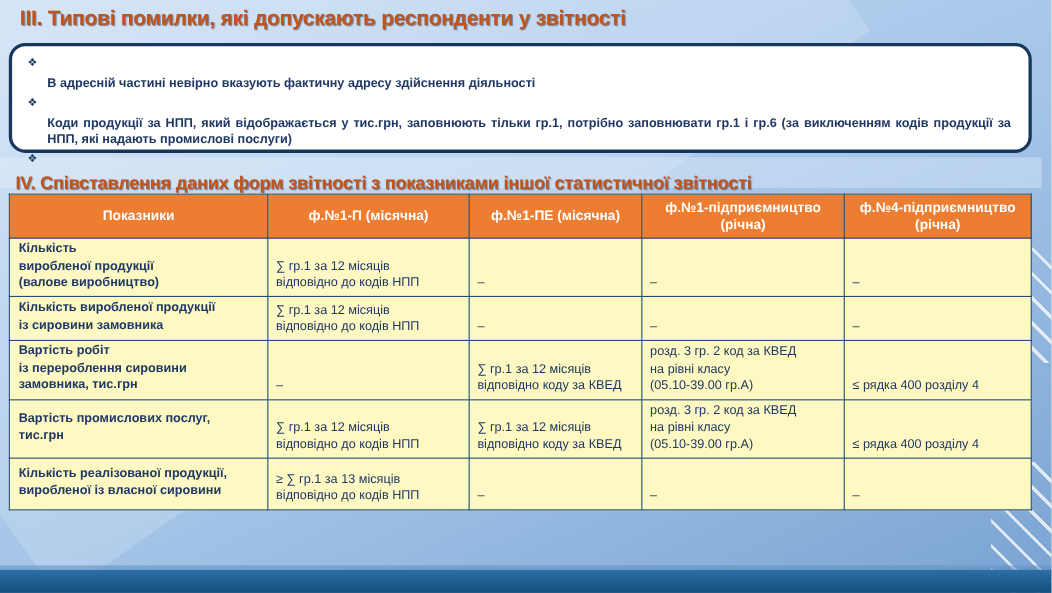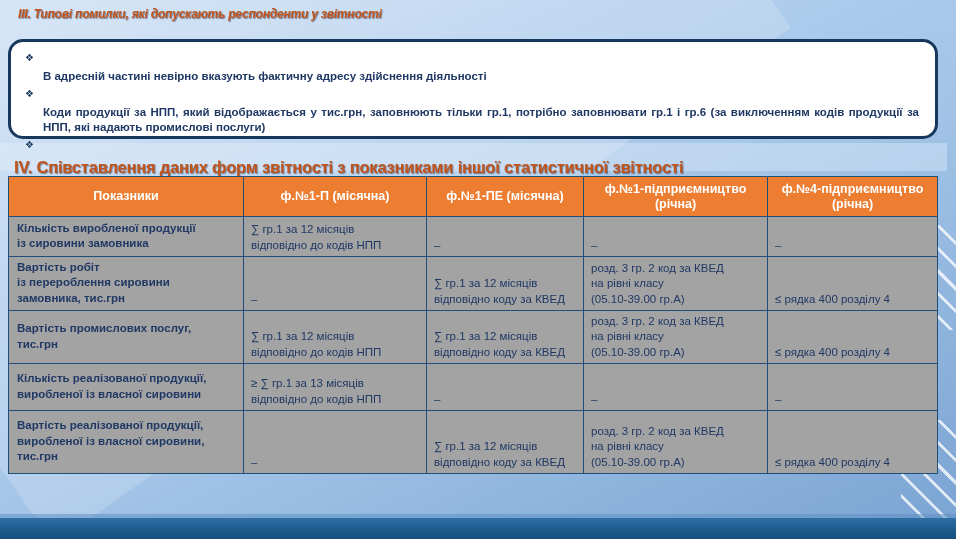--- a/index.html
+++ b/index.html
@@ -34,21 +34,21 @@
     background:#5d90c2; opacity:.55;
   }
 
   .heading {
     position:absolute; left:18px;
     color:#C0541B; font-weight:bold;
     text-shadow:1px 1px 1px rgba(45,45,70,0.55);
     letter-spacing:-0.2px;
     white-space:nowrap;
   }
-  #heading-3 { top:7px; font-size:12px;font-style:italic; }
+  #heading-3 { top:7px; font-size:19px; }
   #heading-4 { top:158px; left:14px; font-size:16.5px; }
   .heading-band {
     position:absolute; left:0; top:143px; width:947px; height:28px;
     background:rgba(235,244,252,0.35);
   }
 
   .mistakes-box {
     position:absolute; left:8px; top:39px; width:930px; height:100px;
     background:#ffffff; border:3px solid #17375D; border-radius:15px;
     padding:7px 16px 6px 14px;
@@ -56,21 +56,21 @@
   .bullet-row { display:flex; gap:9px; margin-bottom:1px; }
   .bullet-marker { color:#17375D; font-size:10px; line-height:15px; flex:0 0 auto; padding-top:1px; }
   .bullet-text {
     color:#1F3864; font-weight:bold; font-size:11.5px; line-height:15px;margin-top:20px;
   }
   .bullet-text.justify { text-align:justify; }
 
   table.cmp {
     position:absolute; left:8px; top:176px; width:929px;
     border-collapse:collapse; table-layout:fixed;
-    background:#a3a3a3;
+    background:#fef9c3;
   }
   table.cmp col.c0 { width:235px; }
   table.cmp col.c1 { width:183px; }
   table.cmp col.c2 { width:157px; }
   table.cmp col.c3 { width:184px; }
   table.cmp col.c4 { width:170px; }
   table.cmp th, table.cmp td { border:1.5px solid #1F4E79; }
   table.cmp th {
     background:#ED7D31; color:#ffffff; font-weight:bold; font-size:12.5px;
     text-align:center; vertical-align:middle; height:40px; line-height:1.2;
@@ -130,20 +130,30 @@
       <th>Показники</th>
       <th>ф.№1-П (місячна)</th>
       <th>ф.№1-ПЕ (місячна)</th>
       <th>ф.№1-підприємництво
 (річна)</th>
       <th>ф.№4-підприємництво
 (річна)</th>
     </tr>
   </thead>
   <tbody>
+    <tr class="r0">
+      <td class="rowlabel">Кількість
+виробленої продукції
+(валове виробництво)</td>
+      <td>∑ гр.1 за 12 місяців
+відповідно до кодів НПП</td>
+      <td>–</td>
+      <td>–</td>
+      <td>–</td>
+    </tr>
     <tr class="r1">
       <td class="rowlabel">Кількість виробленої продукції
 із сировини замовника</td>
       <td>∑ гр.1 за 12 місяців
 відповідно до кодів НПП</td>
       <td>–</td>
       <td>–</td>
       <td>–</td>
     </tr>
     <tr class="r2">
@@ -172,26 +182,14 @@
     </tr>
     <tr class="r4">
       <td class="rowlabel">Кількість реалізованої продукції,
 виробленої із власної сировини</td>
       <td>≥  ∑ гр.1 за 13 місяців
 відповідно до кодів НПП</td>
       <td>–</td>
       <td>–</td>
       <td>–</td>
     </tr>
-    <tr class="r5">
-      <td class="rowlabel">Вартість реалізованої продукції,
-виробленої із власної сировини,
-тис.грн</td>
-      <td>–</td>
-      <td>∑ гр.1 за 12 місяців
-відповідно коду за КВЕД</td>
-      <td>розд. 3 гр. 2 код за КВЕД
- на рівні класу
- (05.10-39.00 гр.А)</td>
-      <td>≤  рядка 400 розділу 4</td>
-    </tr>
   </tbody>
 </table>
 
 </body></html>

